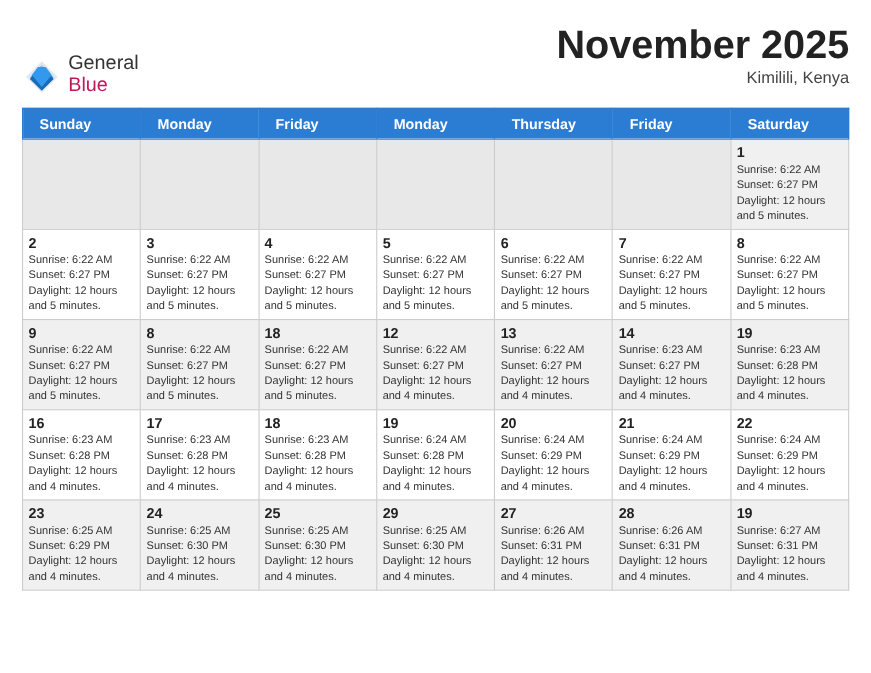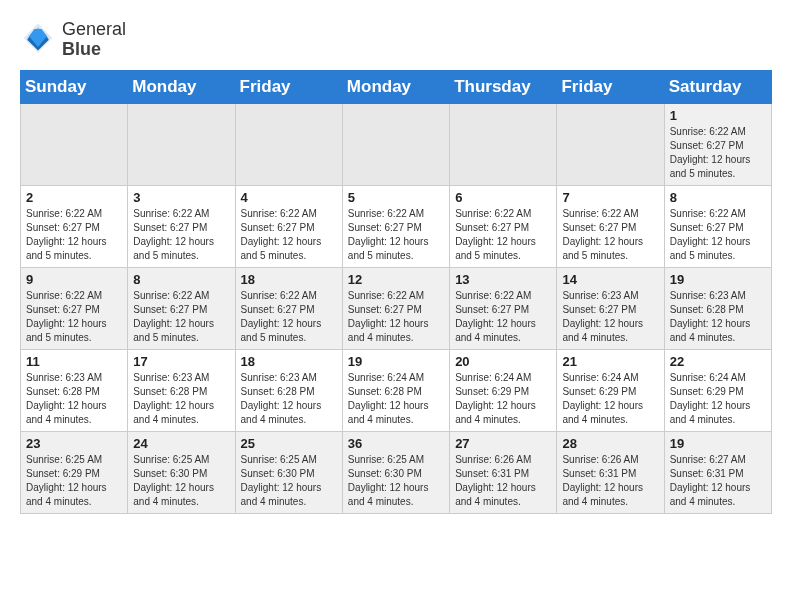--- a/index.html
+++ b/index.html
@@ -11,30 +11,31 @@
       padding: 20px;
     }
     .header {
       display: flex;
       justify-content: space-between;
       align-items: flex-start;
       margin-bottom: 10px;
     }
     .logo {
       display: flex;
-      align-items: flex-start;
+      align-items: flex-end;
       gap: 6px;
+      margin-top: 28px;
     }
     .logo-text {
       font-size: 18px;
       color: #333;
       line-height: 1.1;
     }
     .logo-text .general { font-weight: normal; }
-    .logo-text .blue { color: #404040; font-weight: bold; }
+    .logo-text .blue { color: #be185d; font-weight: normal; }
     .logo-icon {
       width: 36px;
       height: 36px;
     }
     .title-block {
       text-align: right;
     }
     .month-title {
       font-size: 36px;
       font-weight: bold;
@@ -45,23 +46,23 @@
       color: #444;
     }
     .calendar {
       width: 100%;
       border-collapse: collapse;
       border: 1px solid #ccc;
     }
     .calendar th {
       background-color: #2b7cd3;
       color: #fff;
-      font-size: 17px;
+      font-size: 13px;
       font-weight: bold;
-      padding: 6px 4px;
+      padding: 6px 15px;
       text-align: left;
       border: 1px solid #2b7cd3;
     }
     .calendar td {
       vertical-align: top;
       border: 1px solid #ccc;
       padding: 4px 5px;
       font-size: 10.5px;
       color: #222;
       width: 107px;
@@ -100,20 +101,24 @@
       <polygon points="20,4 36,20 20,36 4,20" fill="#1a6bb5" opacity="0.15"></polygon>
       <polygon points="20,8 32,20 20,32 8,20" fill="#1a6bb5" opacity="0.3"></polygon>
       <polygon points="14,14 26,14 32,22 20,34 8,22" fill="#1a6bb5"></polygon>
       <polygon points="16,10 24,10 30,18 20,30 10,18" fill="#3399ee"></polygon>
     </svg>
     <div class="logo-text">
       <span class="general">General</span><br>
       <span class="blue">Blue</span>
     </div>
   </div>
+  <div class="title-block">
+    <div class="month-title">November 2025</div>
+    <div class="location">Kimilili, Kenya</div>
+  </div>
 </div>
 
 <table class="calendar">
   <thead>
     <tr id="weekday-header">
         <th>Sunday</th>
         <th>Monday</th>
         <th>Friday</th>
         <th>Monday</th>
         <th>Thursday</th>
@@ -234,21 +239,21 @@
         <td>
           <span class="day-num">19</span>
           <div class="day-info" style="white-space: pre-line;">Sunrise: 6:23 AM
 Sunset: 6:28 PM
 Daylight: 12 hours
 and 4 minutes.</div>
         </td>
       </tr>
       <tr>
         <td>
-          <span class="day-num">11</span>
+          <span class="day-num">16</span>
           <div class="day-info" style="white-space: pre-line;">Sunrise: 6:23 AM
 Sunset: 6:28 PM
 Daylight: 12 hours
 and 4 minutes.</div>
         </td>
         <td>
           <span class="day-num">17</span>
           <div class="day-info" style="white-space: pre-line;">Sunrise: 6:23 AM
 Sunset: 6:28 PM
 Daylight: 12 hours
@@ -306,21 +311,21 @@
 and 4 minutes.</div>
         </td>
         <td>
           <span class="day-num">25</span>
           <div class="day-info" style="white-space: pre-line;">Sunrise: 6:25 AM
 Sunset: 6:30 PM
 Daylight: 12 hours
 and 4 minutes.</div>
         </td>
         <td>
-          <span class="day-num">36</span>
+          <span class="day-num">29</span>
           <div class="day-info" style="white-space: pre-line;">Sunrise: 6:25 AM
 Sunset: 6:30 PM
 Daylight: 12 hours
 and 4 minutes.</div>
         </td>
         <td>
           <span class="day-num">27</span>
           <div class="day-info" style="white-space: pre-line;">Sunrise: 6:26 AM
 Sunset: 6:31 PM
 Daylight: 12 hours

